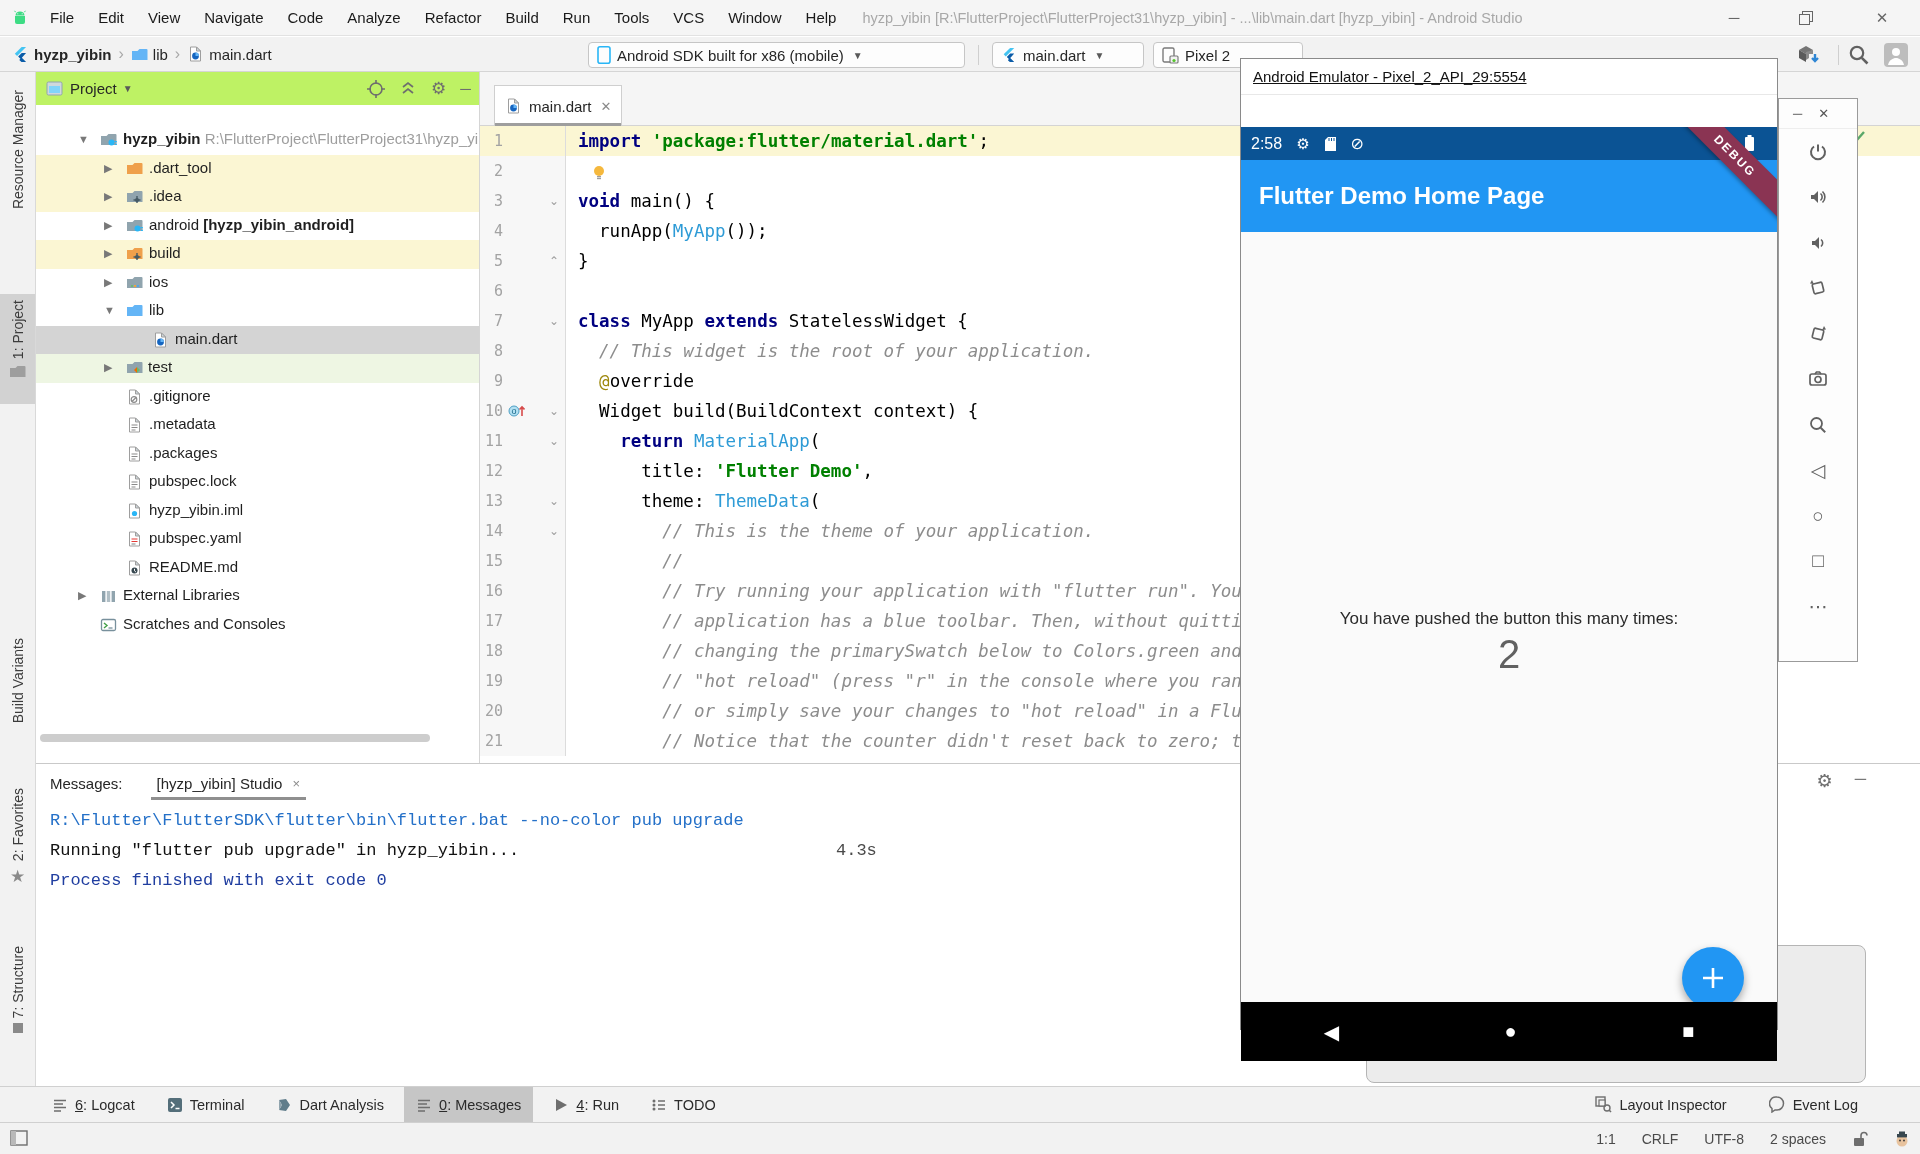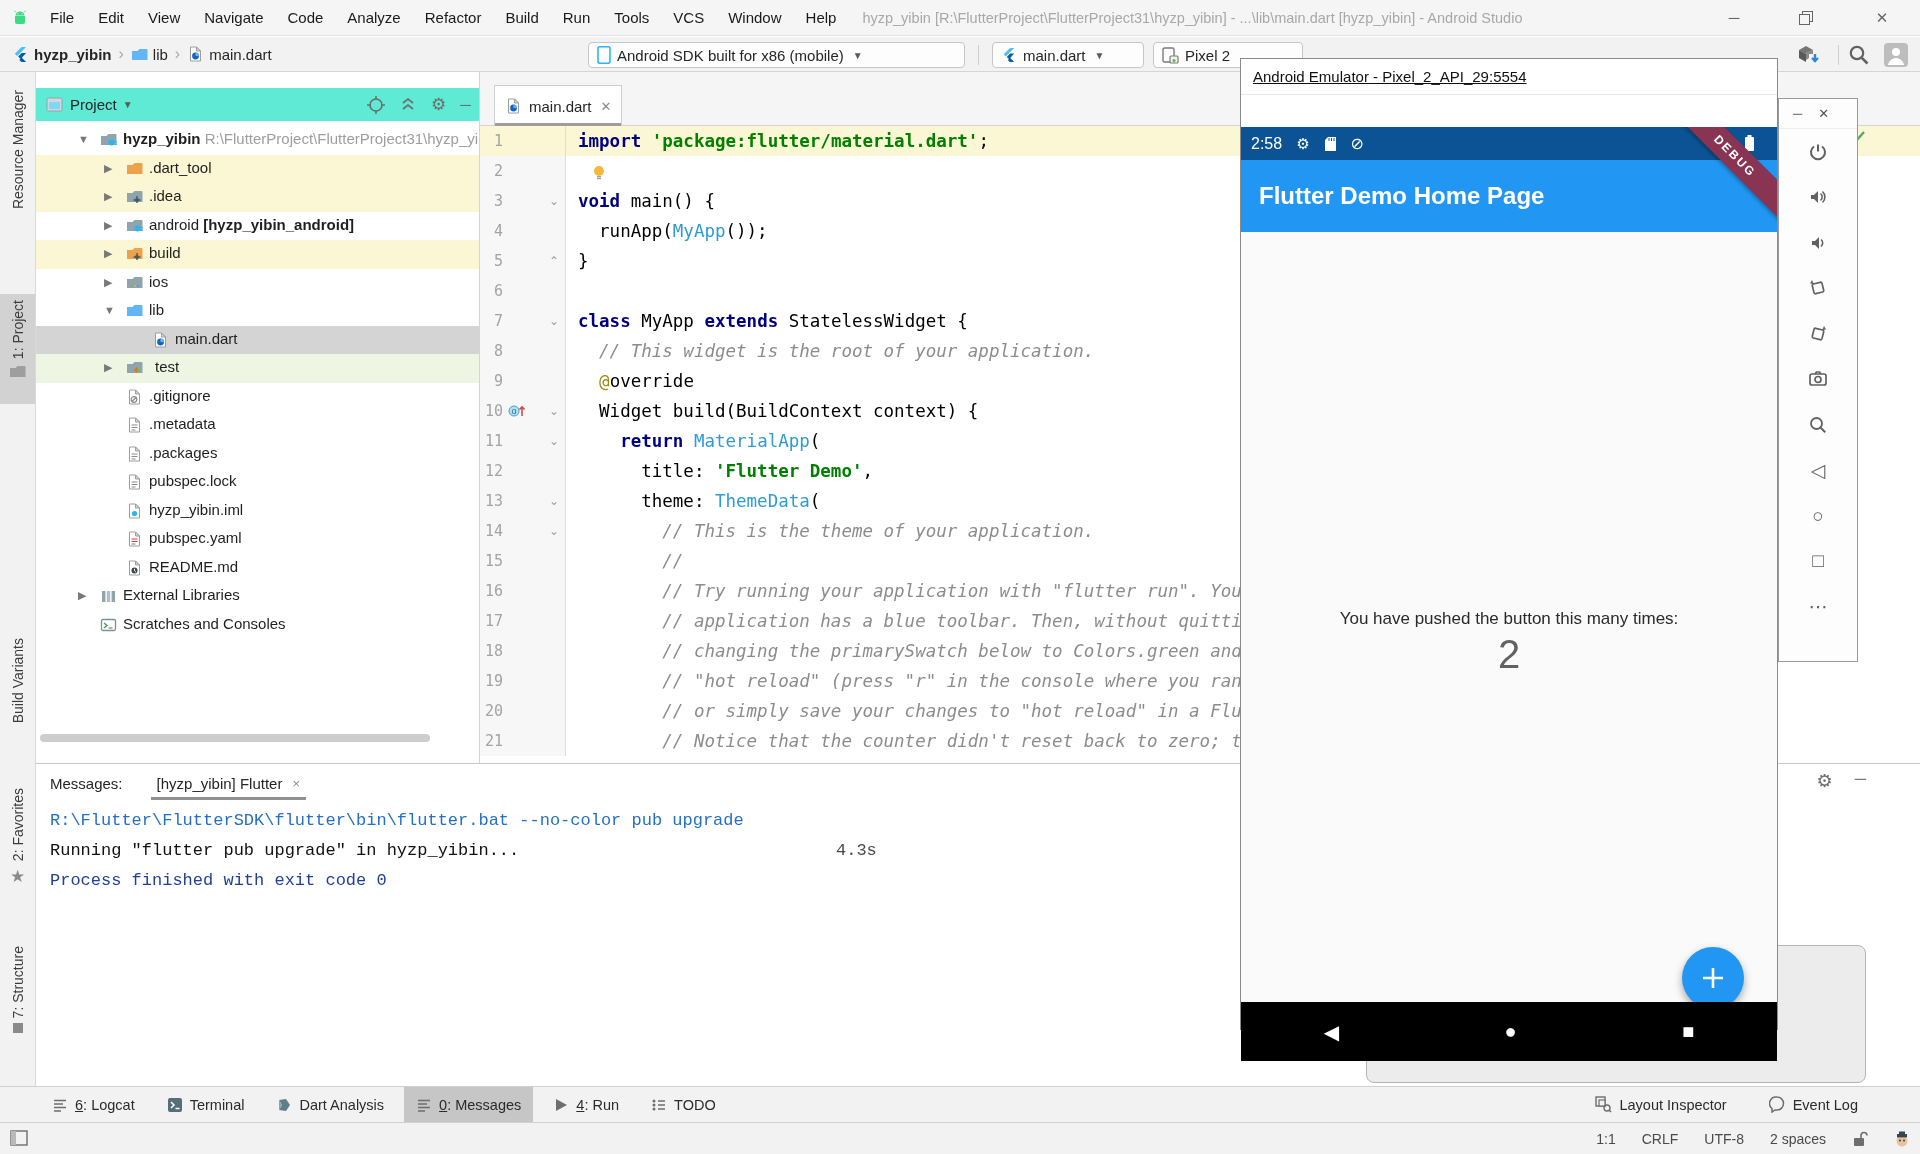--- a/index.html
+++ b/index.html
@@ -25,21 +25,21 @@
   
   .stripe-left { position:absolute; left:0; top:72px; width:36px; height:1050px; background:#f2f2f2; border-right:1px solid #d9d9d9; }
   .stripe-right { position:absolute; right:0; top:72px; width:40px; height:1050px; background:#f2f2f2; border-left:1px solid #d9d9d9; }
   .vlabel { position:absolute; left:0; width:100%; display:flex; flex-direction:column; align-items:center; font-size:14px; color:#3c3c3c; }
   .vtext-up { writing-mode:vertical-rl; transform:rotate(180deg); white-space:nowrap; }
   .vtext-down { writing-mode:vertical-rl; white-space:nowrap; }
   .vlabel.active { background:#d2d2d2; padding:6px 0; border-radius:0; }
 
   
   .project { position:absolute; left:36px; top:72px; width:444px; height:691px; background:#fff; border-right:1px solid #d5d5d5; overflow:hidden; }
-  .proj-head { position:absolute; left:0; top:0; width:100%; height:33px; background:#5eead4; display:flex; align-items:center; font-size:15px; color:#262626;margin-top:16px; }
+  .proj-head { position:absolute; left:0; top:0; width:100%; height:33px; background:#bef264; display:flex; align-items:center; font-size:15px; color:#262626; }
   .proj-head .ph-ico { margin:0 7px 0 10px; }
   .ph-right { position:absolute; right:8px; top:0; height:33px; display:flex; align-items:center; gap:14px; color:#6e6e6e; }
   .tree { position:absolute; left:0; top:54px; width:100%; }
   .trow { position:relative; height:28.5px; display:flex; align-items:center; white-space:nowrap; font-size:15px; color:#1f1f1f; }
   .trow .arrow { position:absolute; font-size:11px; color:#787878; top:7px; }
   .trow .tico { position:absolute; top:6px; }
   .trow .tlabel { position:absolute; top:4px; }
   .bg-yellow { background:#fbf6d3; } .bg-green { background:#eef6e3; } .bg-sel { background:#d4d4d4; }
   .tpath { color:#9e9e9e; } .tbold { font-weight:bold; }
   .hscroll { position:absolute; left:4px; top:662px; width:390px; height:8px; background:#cdcdcd; border-radius:4px; }
@@ -405,21 +405,21 @@
         </div>
         <div class="trow bg-green">
           <span class="arrow" style="left:68px">▶</span>
           <span class="tico" style="left:90px">
             <svg width="17" height="14" viewBox="0 0 17 14">
               <path d="M1 4h5.5l2-2h7a1 1 0 0 1 1 1v10H1z" fill="#90a4ae"></path>
               <path d="M11 7l3 3-3 3z" fill="#66bb6a"></path>
               <path d="M11 7l-3 3 3 3z" fill="#ef6c00"></path>
             </svg>
           </span>
-          <span class="tlabel" style="left:119px"><span class="">test</span></span>
+          <span class="tlabel" style="left:112px"><span class="">test</span></span>
         </div>
         <div class="trow">
           <span class="tico" style="left:90px">
             <svg width="17" height="16" viewBox="0 0 17 16">
               <path d="M3.5 1h6l4 4v10h-10z" fill="#fff" stroke="#9e9e9e"></path>
               <path d="M9.5 1l4 4h-4z" fill="#cfd8dc" stroke="#9e9e9e"></path>
               <circle cx="8" cy="10.5" r="2.8" fill="none" stroke="#8a8a8a" stroke-width="1.2"></circle>
               <path d="M6 12.5l4-4" stroke="#8a8a8a" stroke-width="1.2"></path>
             </svg>
           </span>
@@ -672,21 +672,21 @@
           </div>
           <span class="ctext"><span class="m">        // Notice that the counter didn't reset back to zero; the application</span></span>
         </div>
       </div>
   </div>
 
   <div class="messages">
     <div class="msg-head">
       <span class="msg-label">Messages:</span>
       <div class="msg-tab">
-        <span>[hyzp_yibin] Flutter</span>
+        <span>[hyzp_yibin] Studio</span>
         <span class="tab-close">×</span>
       </div>
       <div class="msg-tools">
         <span style="font-size:18px">⚙</span>
         <span style="font-size:16px">─</span>
       </div>
     </div>
     <div class="console" id="console">
         <div class="con-line"><span class="con-link">R:\Flutter\FlutterSDK\flutter\bin\flutter.bat</span><span class="con-args"> --no-color pub upgrade</span></div>
         <div class="con-line">Running "flutter pub upgrade" in hyzp_yibin...<span class="con-time">4.3s</span></div>

